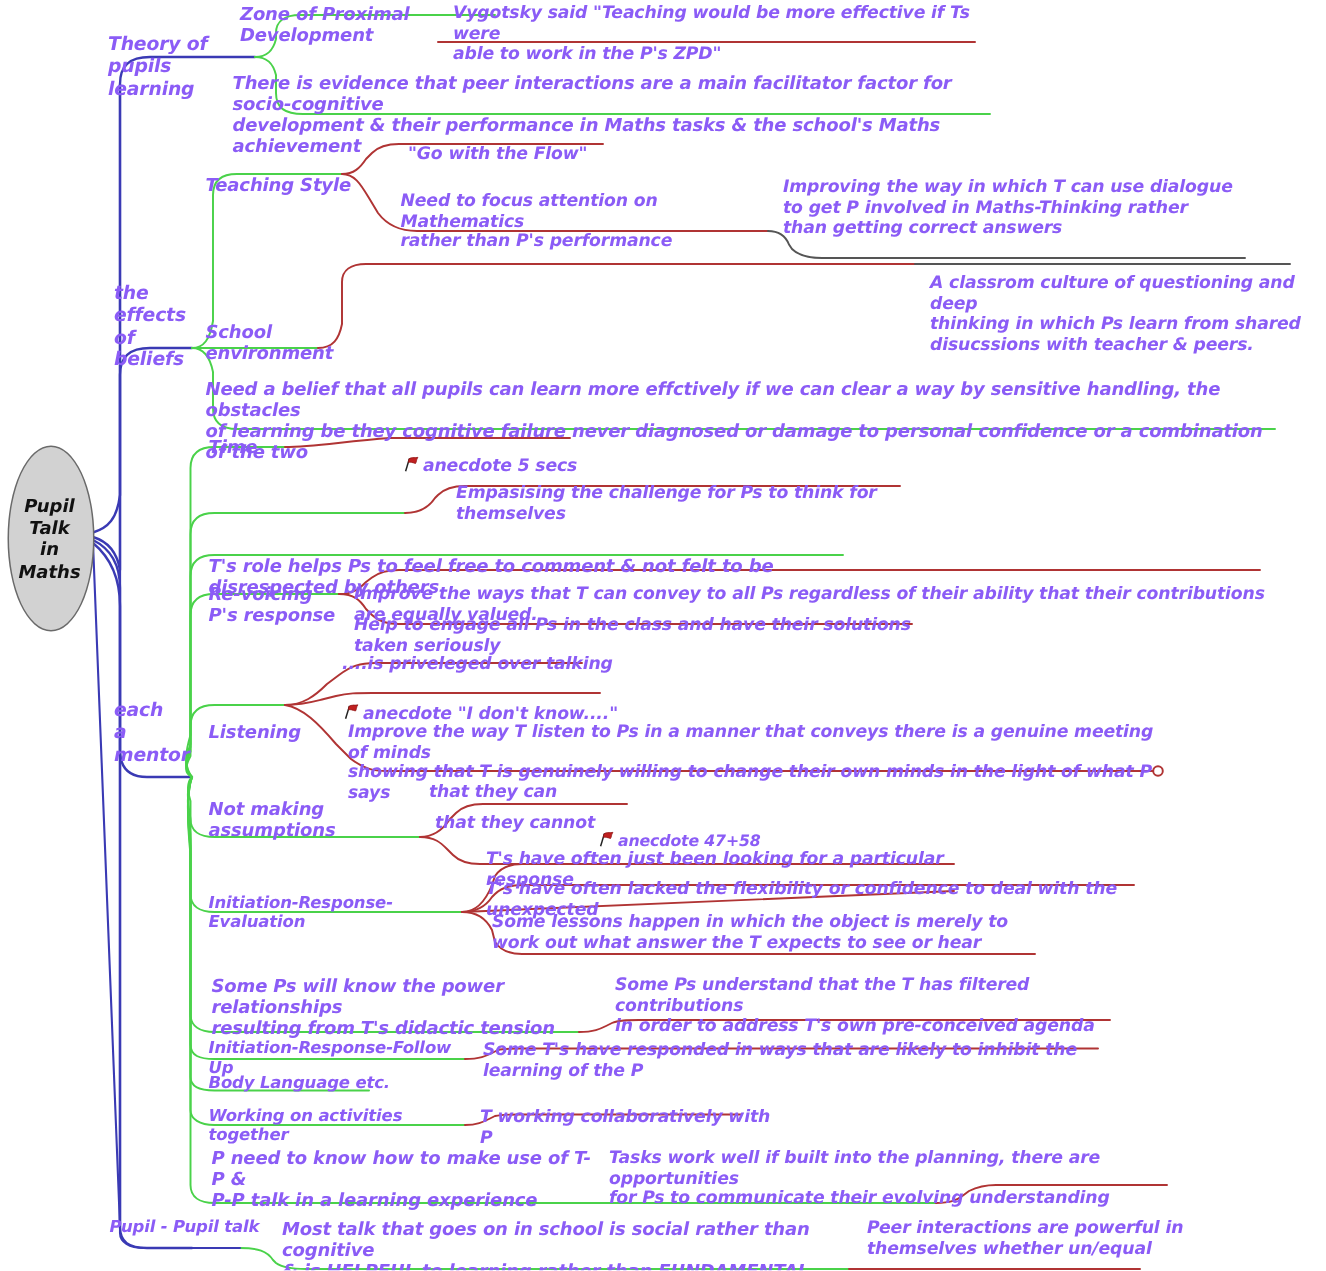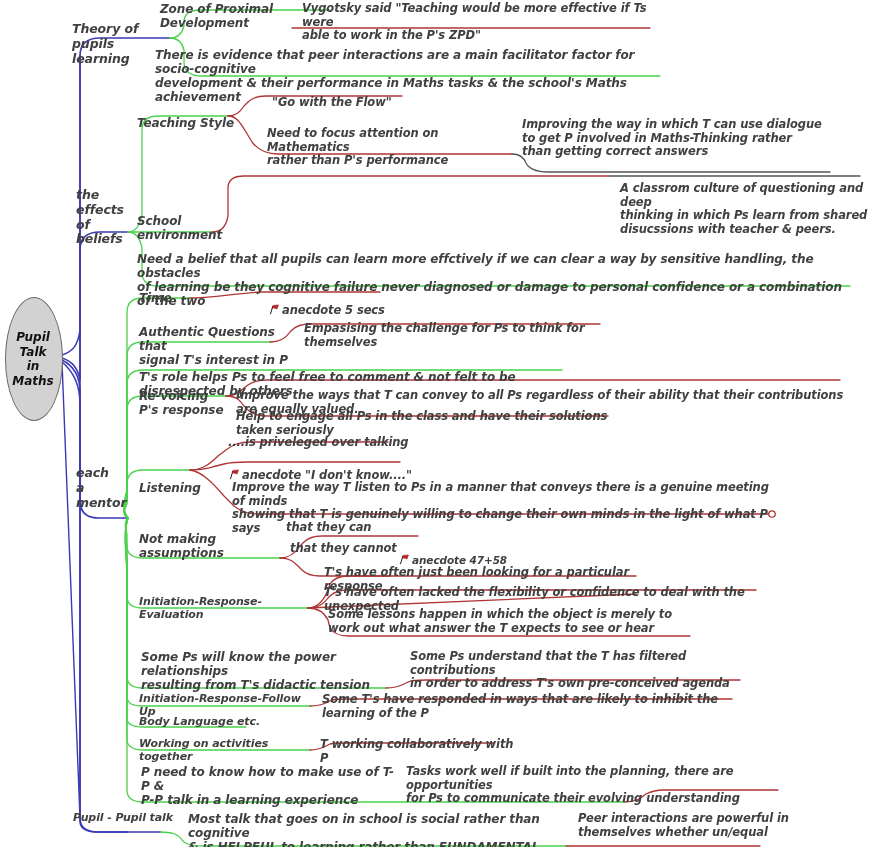--- a/index.html
+++ b/index.html
@@ -17,21 +17,21 @@
   #wires{
     position:absolute;
     left:0;top:0;
     width:884px;height:847px;
     pointer-events:none;
   }
   .node{
     position:absolute;
     font-style:italic;
     font-weight:bold;
-    color:#404040;
+    color:#8b5cf6;
     line-height:1.18;
     white-space:pre-line;
     letter-spacing:-0.1px;
   }
   .lvl1{ font-size:12.5px; }
   .lvl2{ font-size:12px; }
   .lvl3{ font-size:11.5px; }
   .lvl4{ font-size:11.5px; }
   .tiny{ font-size:11px; }
   .smaller{ font-size:10.5px; }
@@ -225,22 +225,20 @@
 
   <div class="node lvl2" style="left:139px; top:291px; width:60px;">Time</div>
 
   <div class="node lvl3" style="left:268px; top:290px; width:180px;">
     <svg class="flag" viewBox="0 0 12 11">
       <path d="M2.4,10.2 L5.0,1.6" stroke="#222" stroke-width="1" fill="none"></path>
       <path d="M4.6,2.0 C6.2,0.6 8.4,1.4 10.6,0.9 C9.4,2.6 9.8,4.0 9.0,5.0 C7.0,4.4 5.8,3.9 4.2,4.2 Z" fill="#c02020" stroke="#8d1414" stroke-width="0.5"></path>
     </svg><span>anecdote 5 secs</span>
   </div>
 
-  <div class="node lvl2" style="left:139px; top:325px; width:158px;">Authentic Questions that
-signal T's interest in P</div>
 
   <div class="node lvl3" style="left:304px; top:322px; width:300px;">Empasising the challenge for Ps to think for themselves</div>
 
   <div class="node lvl2" style="left:139px; top:370px; width:440px;">T's role helps Ps to feel free to comment  &amp; not felt to be disrespected by others</div>
 
   <div class="node lvl2" style="left:139px; top:389px; width:92px;">Re-voicing
 P's response</div>
 
   <div class="node lvl3" style="left:236px; top:389px; width:610px;">Improve the ways that T can convey to all Ps regardless of their ability that their contributions are equally valued.</div>
 

